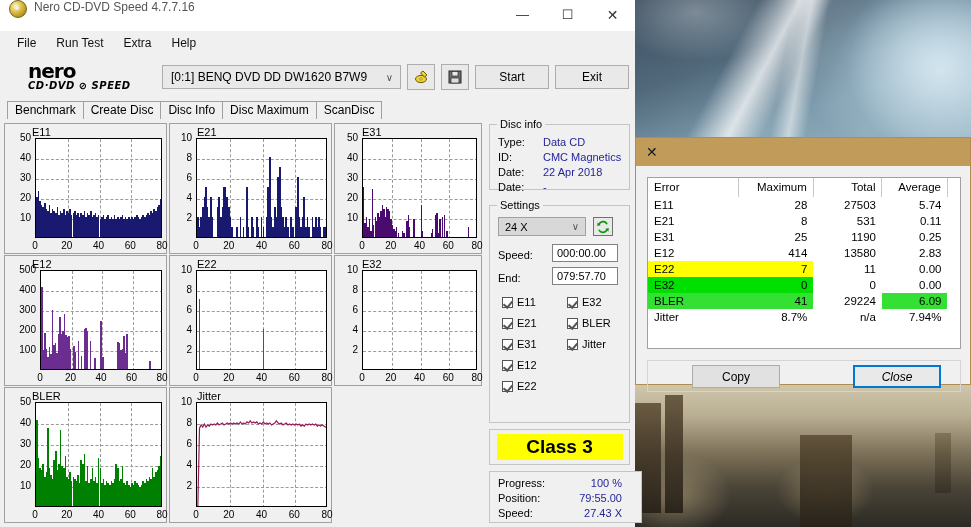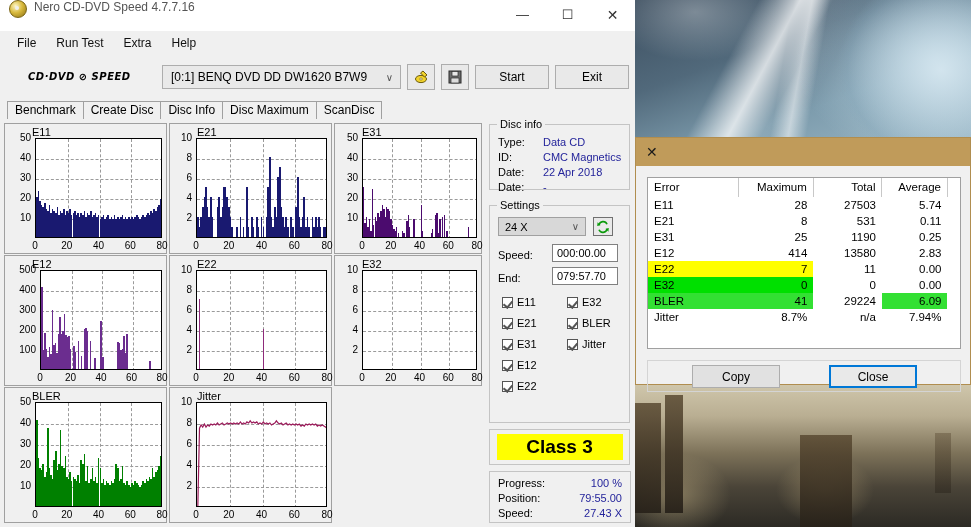--- a/index.html
+++ b/index.html
@@ -130,20 +130,21 @@
 
   <div class="menubar">
     <div class="menu-item">File</div>
     <div class="menu-item">Run Test</div>
     <div class="menu-item">Extra</div>
     <div class="menu-item">Help</div>
   </div>
 
   <div class="toolbar">
     <div class="logo">
+      <div class="l1">nero</div>
       <div class="l2">CD·DVD ⊘ SPEED</div>
     </div>
     <div class="drive-select">
       <span>[0:1]   BENQ DVD DD DW1620 B7W9</span>
       <span class="caret">∨</span>
     </div>
     <div class="tbtn-icon">
       <svg width="15" height="15" viewBox="0 0 15 15">
         <ellipse cx="7" cy="9" rx="5.5" ry="3.6" fill="#f2d32c" stroke="#6b5a08" stroke-width="1"></ellipse>
         <ellipse cx="7" cy="9" rx="1.4" ry="1" fill="#fff" stroke="#6b5a08" stroke-width=".6"></ellipse>
@@ -723,21 +724,21 @@
       <div class="cbrow" style="left:77px;top:132px;">
         <span class="cbox"></span>
         <span>Jitter</span>
         </div>
     </div>
 
     <div class="class-box" style="left:489px;top:308px;width:141px;height:36px;">
       <div class="class-inner">Class 3</div>
     </div>
 
-    <div class="grp" style="left:489px;top:350px;width:142px;height:52px;">
+    <div class="grp" style="left:489px;top:350px;width:153px;height:52px;">
       <div class="kv" style="left:8px;top:5px;">Progress:</div>
       <div class="kv val" style="left:90px;top:5px;width:42px;text-align:right;">100 %</div>
       <div class="kv" style="left:8px;top:20px;">Position:</div>
       <div class="kv val" style="left:78px;top:20px;width:54px;text-align:right;">79:55.00</div>
       <div class="kv" style="left:8px;top:35px;">Speed:</div>
       <div class="kv val" style="left:78px;top:35px;width:54px;text-align:right;">27.43 X</div>
     </div>
   </div>
 </div>
 
@@ -818,15 +819,15 @@
             <td class="">8.7%</td>
             <td class="">n/a</td>
             <td class="">7.94%</td>
             <td></td>
           </tr>
         </tbody>
     </table>
   </div>
   <div class="dlg-foot">
     <div class="dbtn" style="left:44px;">Copy</div>
-    <div class="dbtn focus" style="left:181px;">Close</div>
+    <div class="dbtn focus" style="left:205px;font-style:italic;">Close</div>
   </div>
 </div>
 
 </body></html>

